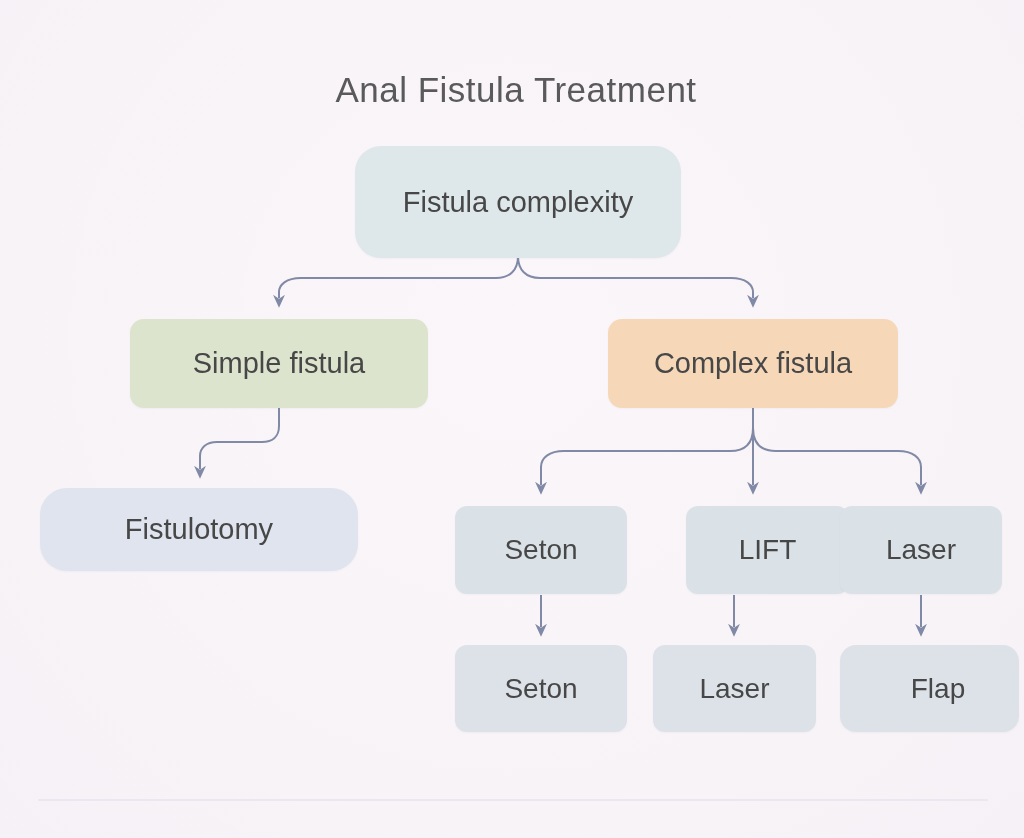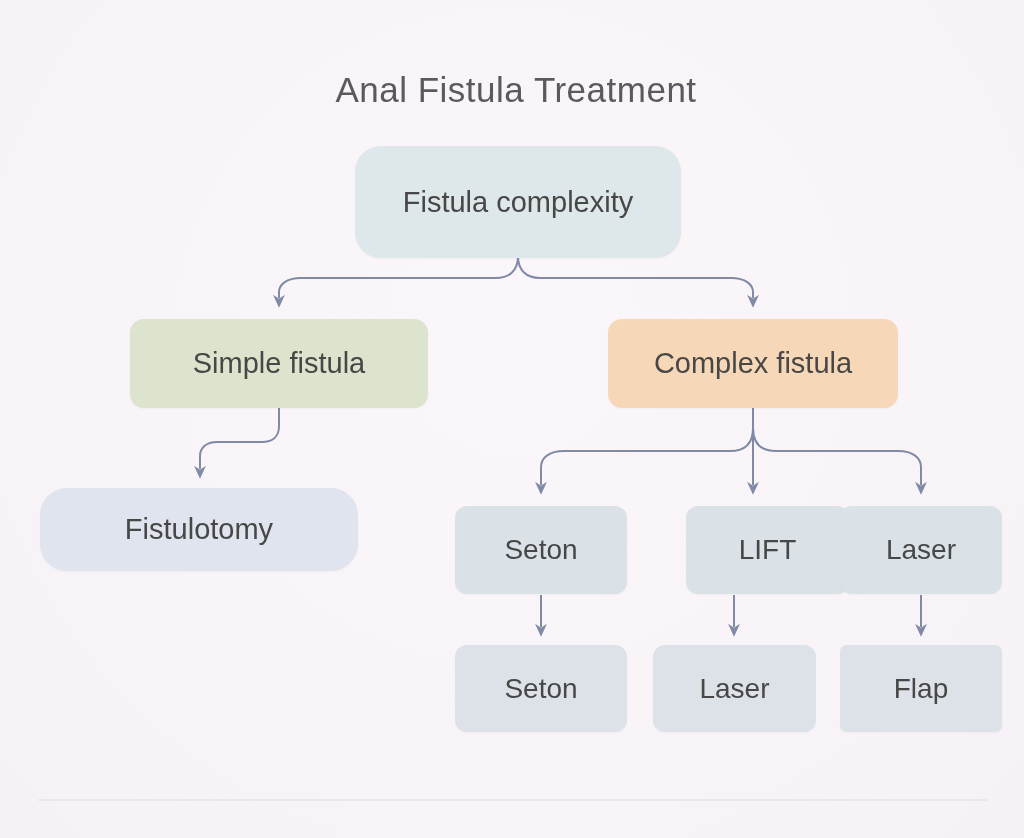--- a/index.html
+++ b/index.html
@@ -55,21 +55,21 @@
   
   .node-complexity   { left: 355px; top: 146px; width: 326px; height: 112px; font-size: 29px; border-radius: 26px; }
   .node-simple       { left: 130px; top: 319px; width: 298px; height: 89px; font-size: 29px; text-align: right; }
   .node-complex      { left: 608px; top: 319px; width: 290px; height: 89px; font-size: 29px; }
   .node-fistulotomy  { left:  40px; top: 488px; width: 318px; height: 83px; font-size: 29px; border-radius: 27px; }
   .node-seton1       { left: 455px; top: 506px; width: 172px; height: 88px; font-size: 28px; border-radius: 12px; }
   .node-lift         { left: 686px; top: 506px; width: 163px; height: 88px; font-size: 28px; border-radius: 12px; }
   .node-laser1       { left: 840px; top: 506px; width: 162px; height: 88px; font-size: 28px; border-radius: 12px; }
   .node-seton2       { left: 455px; top: 645px; width: 172px; height: 87px; font-size: 28px; border-radius: 12px; }
   .node-laser2       { left: 653px; top: 645px; width: 163px; height: 87px; font-size: 28px; border-radius: 12px; }
-  .node-flap         { left: 840px; top: 645px; width: 162px; height: 87px; font-size: 28px; border-radius: 7px; }
+  .node-flap         { left: 840px; top: 645px; width: 162px; height: 87px; font-size: 28px; border-radius: 16px; padding-left: 17px; }
   .footer-divider {
     position: absolute;
     left: 38px;
     top: 799px;
     width: 950px;
     height: 2px;
     background: #eae7f0;
     border-radius: 1px;
   }
 </style>

